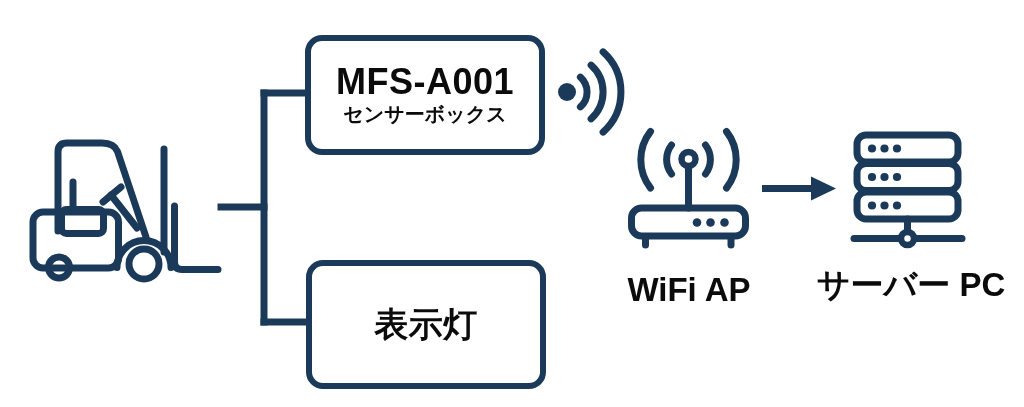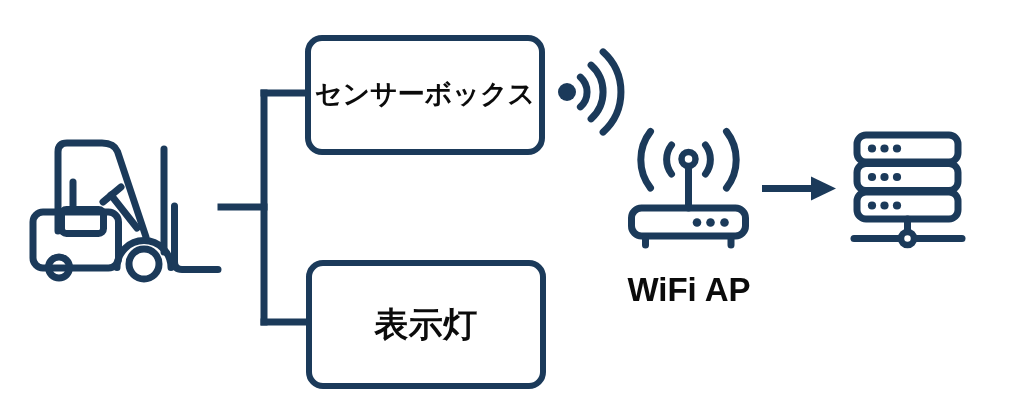--- a/index.html
+++ b/index.html
@@ -35,21 +35,21 @@
     color:var(--text);
   }
   .box-sensor{left:305px;top:35px;width:240px;height:120px;}
   .box-indicator{left:306px;top:260px;width:240px;height:129px;}
   .box-title{
     font-size:36px;font-weight:800;line-height:1.08;
     letter-spacing:0.5px;white-space:nowrap;
   }
   .box-indicator .box-title{font-size:34px;}
   .box-subtitle{
-    font-size:27px;font-weight:800;line-height:1.25;
+    font-size:20px;font-weight:800;line-height:1.25;
     white-space:nowrap;
   }
   .box-indicator .box-subtitle{font-size:24px;margin-top:7px;}
 
   .icon-label{
     position:absolute;z-index:1;
     font-size:33px;font-weight:800;color:var(--text);
     text-align:center;white-space:nowrap;
     letter-spacing:0px;
   }
@@ -135,22 +135,24 @@
         <circle cx="884.5" cy="177" r="4.1"></circle>
         <circle cx="897" cy="177" r="4.1"></circle>
         <circle cx="872" cy="205.5" r="4.1"></circle>
         <circle cx="884.5" cy="205.5" r="4.1"></circle>
         <circle cx="897" cy="205.5" r="4.1"></circle>
       </g>
     </g>
   </svg>
 
   <div class="node-box box-sensor">
+    <div class="box-title">MFS-A001</div>
     <div class="box-subtitle">センサーボックス</div>
   </div>
 
   <div class="node-box box-indicator">
     <div class="box-title">表示灯</div>
   </div>
 
   <div class="icon-label label-wifi-ap">WiFi AP</div>
+  <div class="icon-label label-server">サーバー PC</div>
 
 </div>
 
 </body></html>

